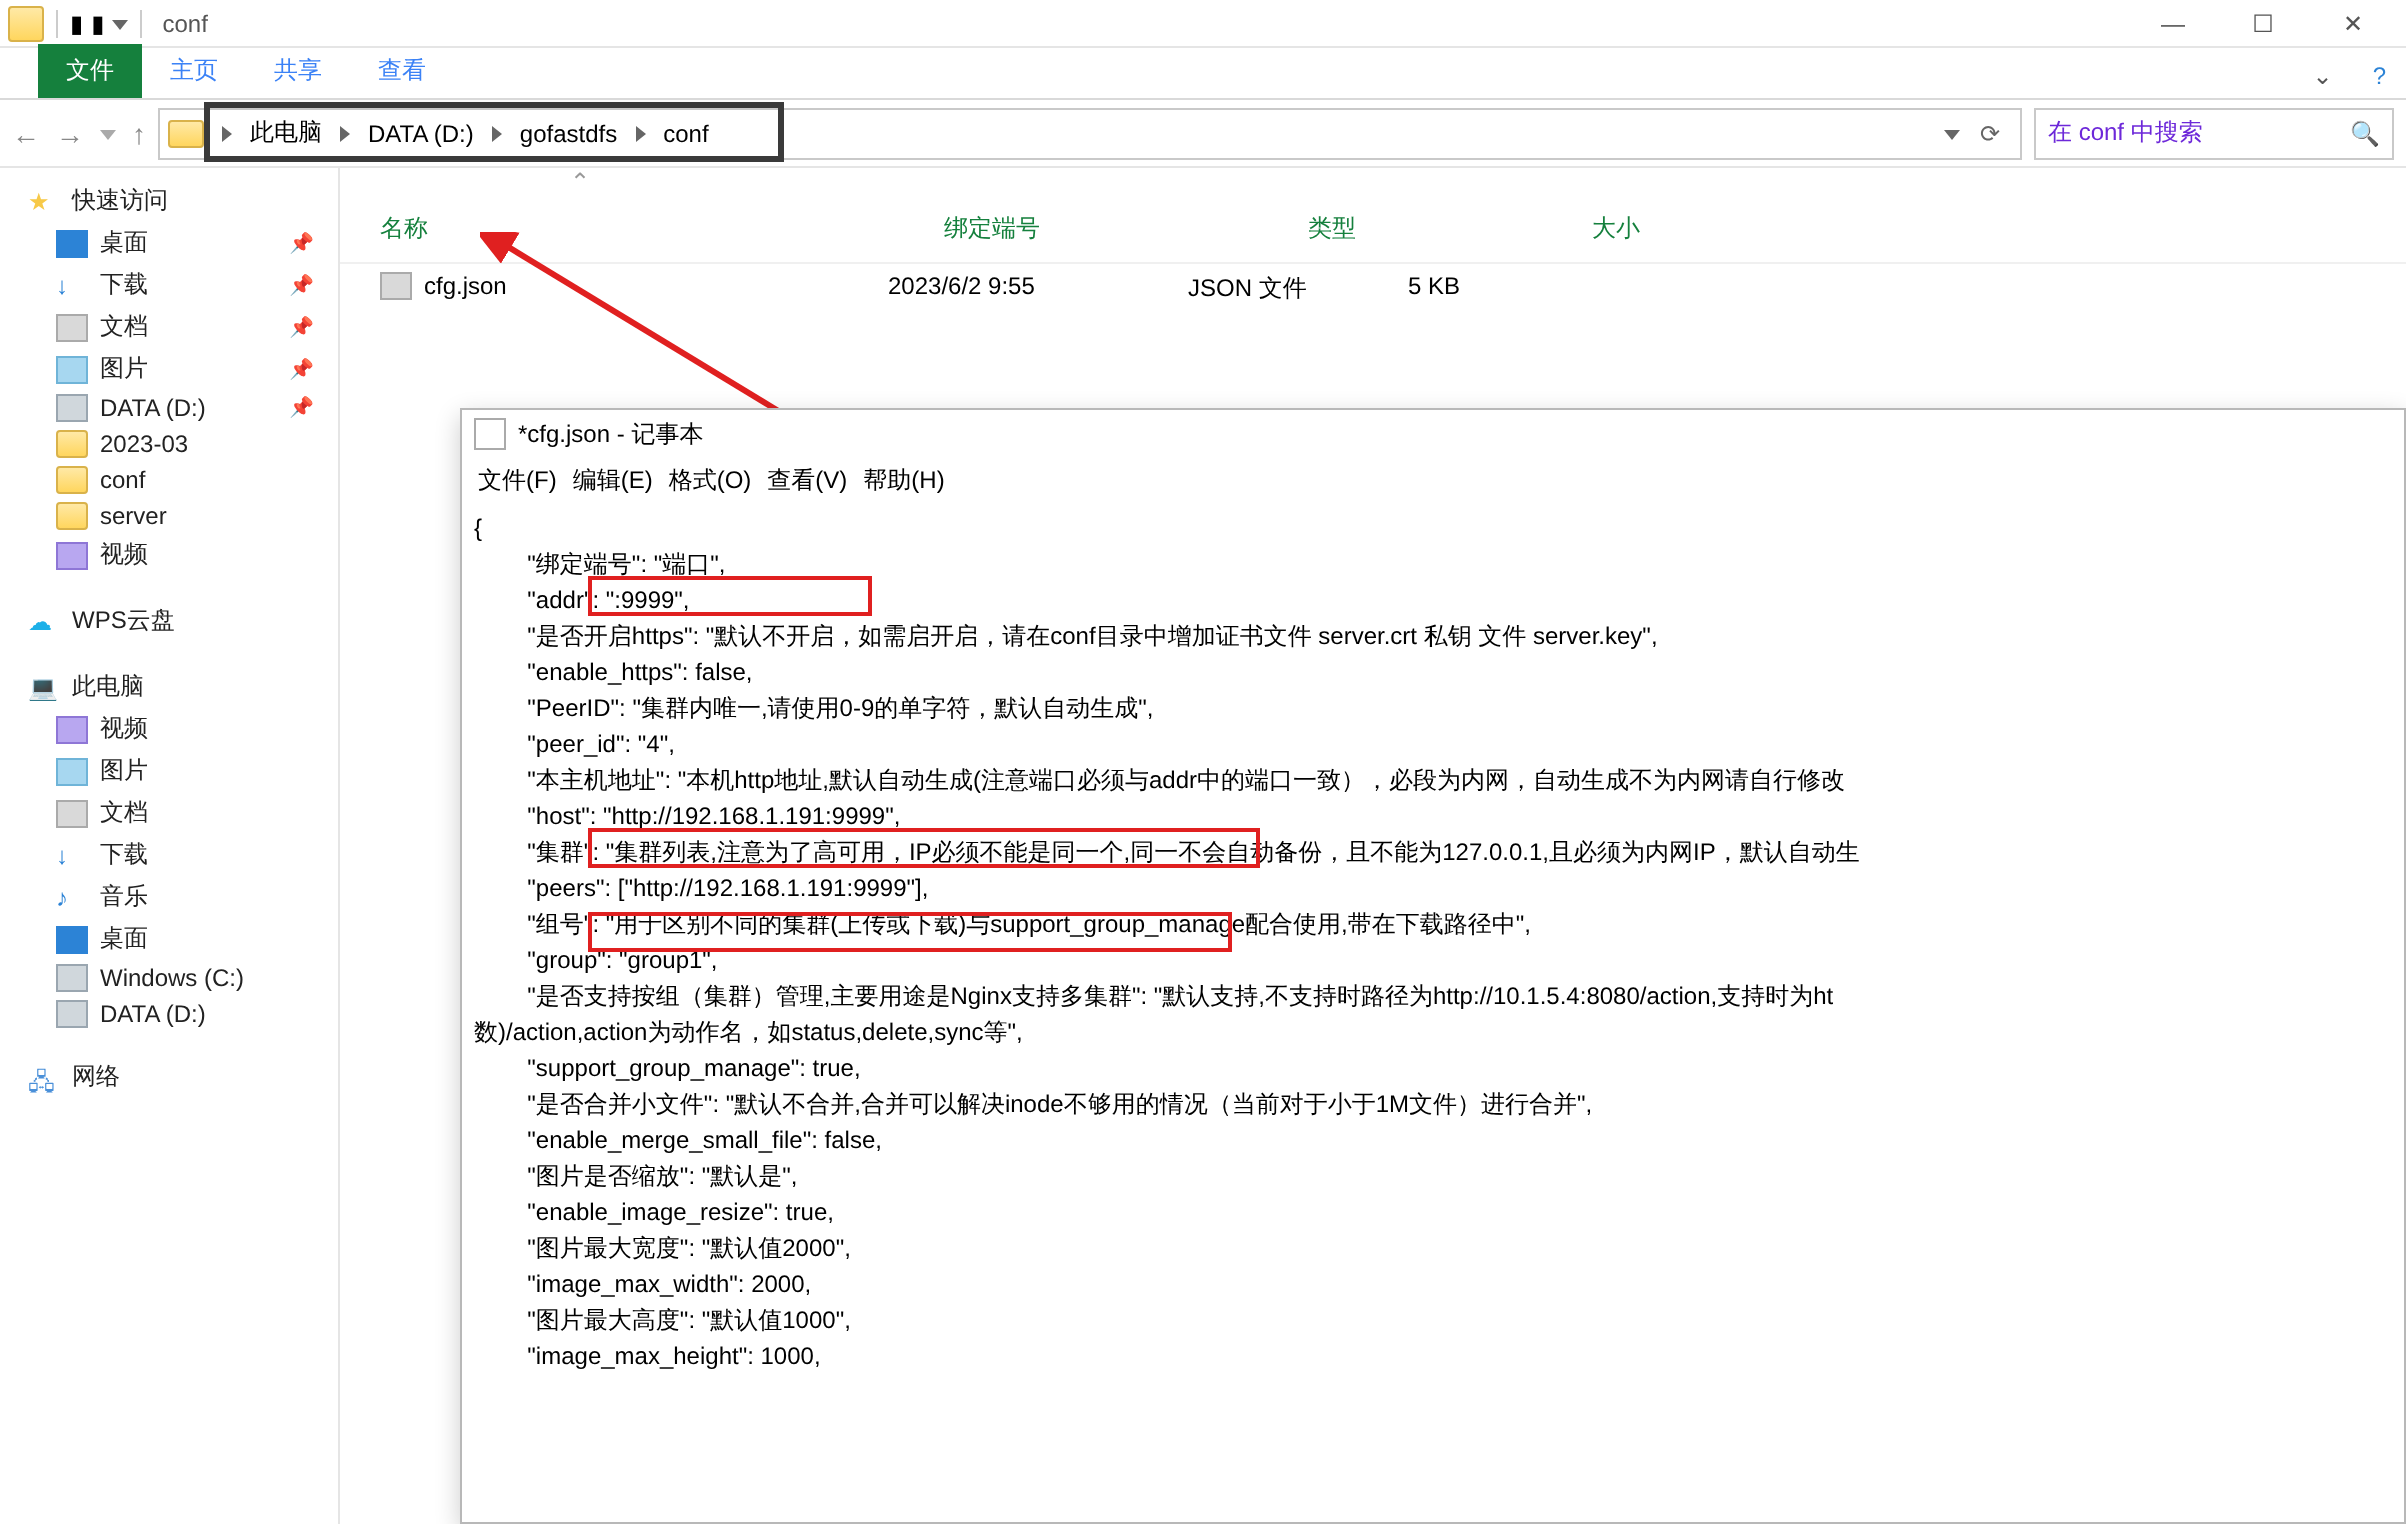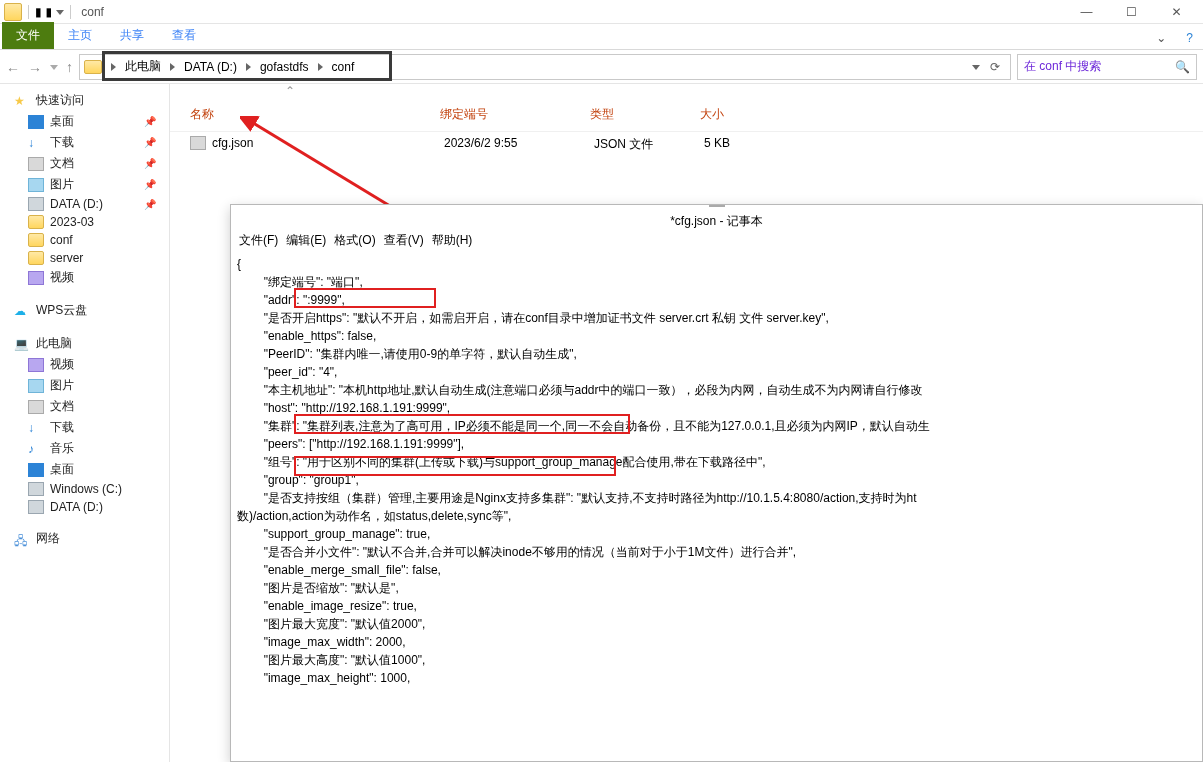--- a/index.html
+++ b/index.html
@@ -8,21 +8,21 @@
 .titlebar { height: 24px; background: #fff; border-bottom: 1px solid #e5e5e5; display: flex; align-items: center; padding: 0 4px; }
 .titlebar .qat { display: flex; align-items: center; gap: 4px; }
 .titlebar .qat .sep { width: 1px; height: 14px; background: #ccc; margin: 0 2px; }
 .titlebar .folder-mini { width: 18px; height: 18px; background: linear-gradient(#ffe9a6,#ffd65e); border: 1px solid #d9b24a; border-radius: 2px; }
 .titlebar .title { margin-left: 8px; color: #555; }
 .titlebar .win-controls { margin-left: auto; display: flex; }
 .titlebar .win-controls div { width: 45px; height: 24px; display: flex; align-items: center; justify-content: center; color: #555; }
 
 .ribbon { height: 26px; display: flex; align-items: flex-end; border-bottom: 1px solid #d9d9d9; padding-left: 2px; }
 .ribbon .tab { padding: 5px 14px; color: #3b82f6; }
-.ribbon .tab.file { background: #4d7c0f; color: #fff; }
+.ribbon .tab.file { background: #15803d; color: #fff; margin-left: 17px; }
 .ribbon .spacer { flex: 1; }
 
 .addr-row { height: 34px; display: flex; align-items: center; padding: 4px 6px; gap: 6px; border-bottom: 1px solid #e5e5e5; }
 .nav-btns { display: flex; align-items: center; gap: 8px; color: #555; }
 .nav-btns span { font-size: 14px; color: #888; }
 .addr-box { flex: 1; height: 26px; border: 1px solid #c9c9c9; display: flex; align-items: center; padding: 0 4px; gap: 2px; }
 .addr-box .folder-mini { width: 18px; height: 14px; background: linear-gradient(#ffe9a6,#ffd65e); border: 1px solid #d9b24a; border-radius: 2px; margin-right: 4px; }
 .addr-box .crumb { padding: 2px 4px; }
 .addr-box .chev { color: #888; padding: 0 3px; }
 .addr-box .highlight-rect { position:absolute; border: 3px solid #3a3a3a; pointer-events:none; }
@@ -43,34 +43,34 @@
 .ic.pic { background:#a7d7f0; border:1px solid #6fb4d8; }
 .ic.drive { background:#d0d7dc; border:1px solid #9aa6b0; }
 .ic.fold { background: linear-gradient(#ffe9a6,#ffd65e); border: 1px solid #d9b24a; border-radius: 2px; }
 .ic.vid { background:#b8a7f0; border:1px solid #8e76d6; }
 .ic.wps::before { content:"☁"; color:#1db0e8; }
 .ic.pc::before { content:"💻"; color:#3b6ea5; }
 .ic.mus::before { content:"♪"; color:#2c83d6; }
 .ic.net::before { content:"🖧"; color:#4a90d9; }
 
 .content { flex: 1; position: relative; }
-.list-header { display: flex; padding: 8px 0 8px 20px; border-bottom: 1px solid #f0f0f0; color: #c2410c; }
+.list-header { display: flex; padding: 8px 0 8px 20px; border-bottom: 1px solid #f0f0f0; color: #15803d; gap: 32px; }
 .col-name { width: 250px; }
 .col-date { width: 150px; }
 .col-type { width: 110px; }
 .col-size { width: 100px; }
 .sort-chev { text-align:center; color:#999; }
 
 .file-row { display: flex; padding: 4px 0 4px 20px; align-items: flex-start; }
 .file-row .ic { margin-right: 6px; }
 
 .arrow-wrap { position: absolute; left: 70px; top: 32px; pointer-events: none; }
 
 .notepad { position: absolute; left: 230px; top: 204px; right: 0; bottom: 0; background: #fff; border: 1px solid #b8b8b8; box-shadow: 0 4px 12px rgba(0,0,0,0.2); }
-.np-title { height: 24px; display: flex; align-items: center; padding: 0 6px; gap: 6px; background: #fff; flex-direction: column; }
+.np-title { height: 24px; display: flex; align-items: center; padding: 0 6px; gap: 6px; background: #fff; }
 .np-title .np-icon { width: 16px; height: 16px; background: #fff; border: 1px solid #aaa; }
 .np-menu { height: 22px; display: flex; align-items: center; padding: 0 6px; gap: 4px; }
 .np-menu span { padding: 0 2px; }
 .np-body { padding: 4px 6px; font-family: "SimSun","NSimSun",monospace; font-size: 14px; line-height: 1.5; white-space: pre; color: #000; position: relative; }
 .red-box { position: absolute; border: 2px solid #e02020; pointer-events: none; }
 
 .chev-down { display:inline-block; width:0;height:0;border-left:4px solid transparent;border-right:4px solid transparent;border-top:5px solid #666;vertical-align:middle;}
 .tri-right { display:inline-block; width:0;height:0;border-top:4px solid transparent;border-bottom:4px solid transparent;border-left:5px solid #666;vertical-align:middle;}
 </style>
 </head>

